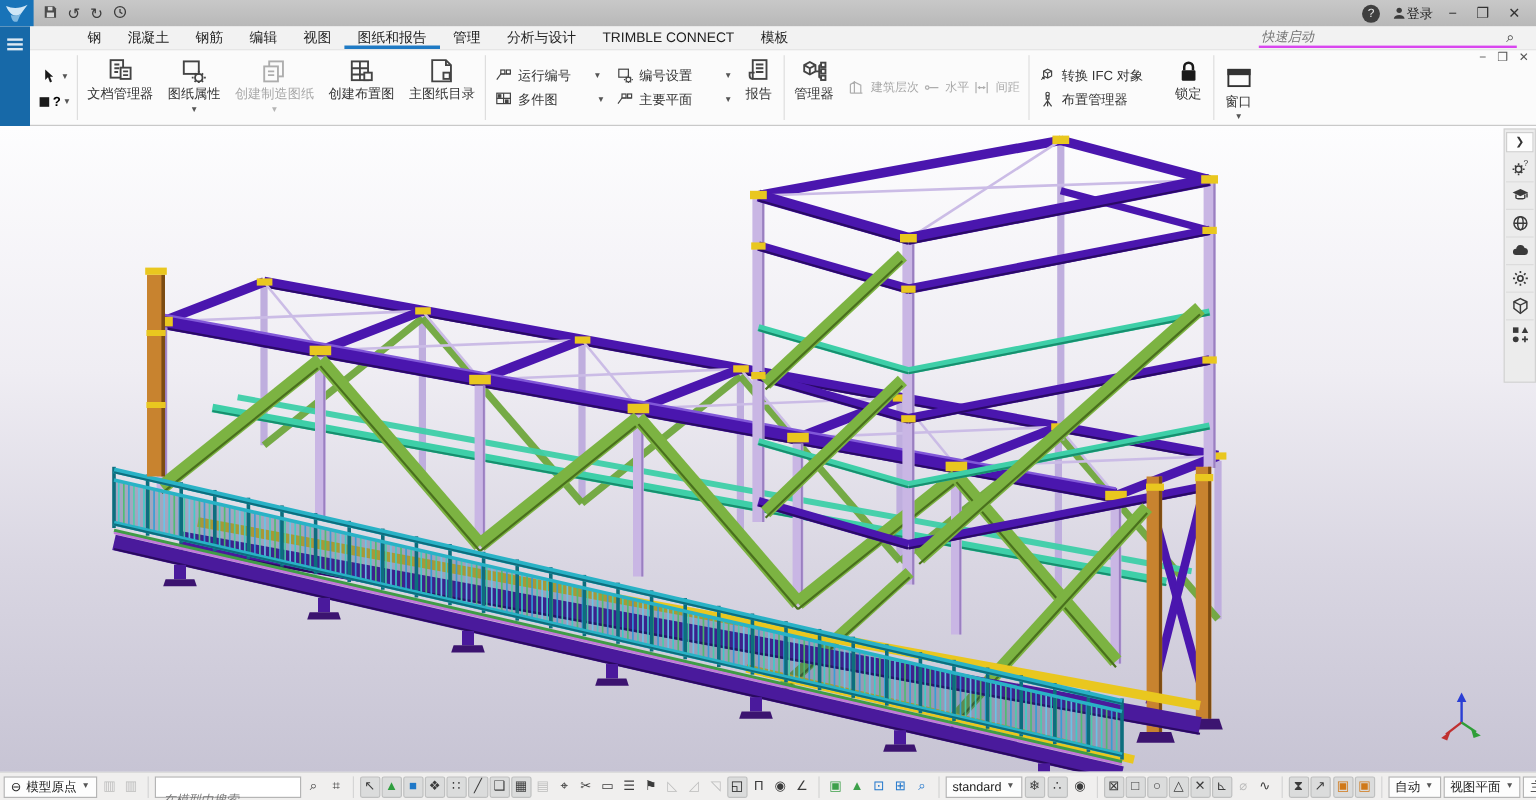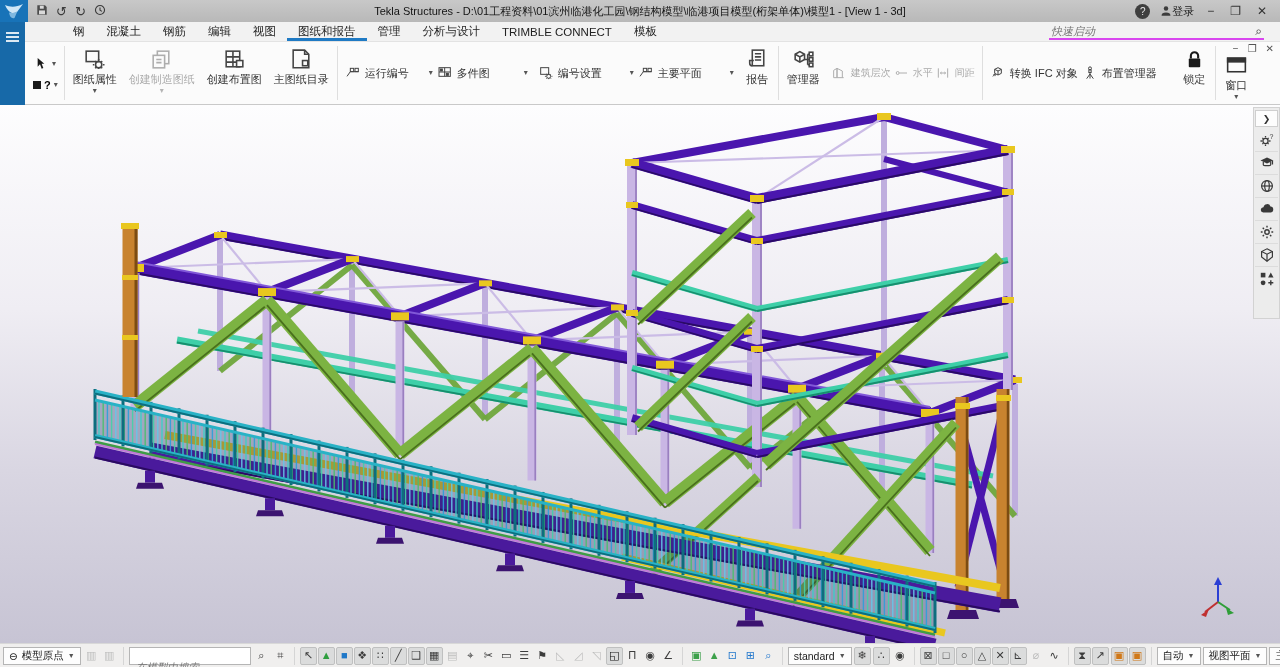--- a/index.html
+++ b/index.html
@@ -32,21 +32,21 @@
 
   
   .ribbon{height:63px;background:#fbfbfb;border-bottom:1px solid #c9c9c9;display:flex;align-items:stretch;padding-left:29px;position:relative;}
   .rsep{width:1px;background:#dedede;margin:4px 2px;flex:0 0 auto;}
   .curcol{display:flex;flex-direction:column;justify-content:center;gap:7px;padding:0 4px;}
   .currow{display:flex;align-items:center;gap:3px;}
   .rbig{display:flex;flex-direction:column;align-items:center;justify-content:flex-start;padding:5px 6px 2px;gap:1px;}
   .ric{width:25px;height:25px;flex:0 0 auto;}
   .ric16{width:16px;height:16px;flex:0 0 auto;}
   .rlabel{font-size:11px;color:#333;white-space:nowrap;line-height:1.2;}
-  .rcol{display:flex;flex-direction:row;justify-content:center;gap:4px;padding:0 5px;}
+  .rcol{display:flex;flex-direction:column;justify-content:center;gap:4px;padding:0 5px;}
   .rcol3{display:flex;flex-direction:row;justify-content:center;gap:2px;padding:0 5px;}
   .rsm{display:flex;align-items:center;gap:4px;font-size:11px;color:#333;white-space:nowrap;}
   .caret{font-size:8px;color:#555;line-height:1;}
   .dim{opacity:.42;}
   .rib-winctl{position:absolute;right:6px;top:1px;display:flex;gap:9px;color:#555;font-size:10px;}
 
   
   .viewport{height:538px;position:relative;background:linear-gradient(180deg,#fdfdfe 0%,#efedf3 38%,#d9d6e2 68%,#c7c4d4 100%);overflow:hidden;}
   .viewport svg.model{position:absolute;left:0;top:0;}
   .side-rail{position:absolute;top:2px;right:0;width:27px;background:#ececec;border:1px solid #d2d2d2;display:flex;flex-direction:column;align-items:center;padding:2px 0;gap:0;z-index:4;}
@@ -222,21 +222,20 @@
     <div class="qat">
       <span class="gi"><svg width="12" height="12" viewBox="0 0 14 14">
             <use href="#ic-save"></use>
           </svg></span>
       <span class="gi">↺</span>
       <span class="gi">↻</span>
       <span class="gi"><svg width="12" height="12" viewBox="0 0 14 14">
             <use href="#ic-clock"></use>
           </svg></span>
     </div>
-    <div class="tb-title">Tekla Structures - D:\01工程资料\01滨州临港化工园\钢结构模型\临港项目模型(桁架单体)\模型1 - [View 1 - 3d]</div>
     <div class="tb-right">
       <span class="helpc">?</span>
       <span class="login">
         <svg width="12" height="12" viewBox="0 0 14 14">
             <use href="#ic-user"></use>
           </svg>
         <span>登录</span>
       </span>
       <span class="wbtn">−</span>
       <span class="wbtn">❐</span>
@@ -277,20 +276,26 @@
           </svg>
         <span class="caret">▾</span>
       </span>
       <span class="currow">
         <span style="width:8px;height:8px;background:#1a1a1a;display:inline-block"></span>
         <b style="font-size:11px">?</b>
         <span class="caret">▾</span>
       </span>
     </div>
     <div class="rsep"></div>
+    <div class="rbig">
+      <svg class="ric">
+          <use href="#ic-doc"></use>
+        </svg>
+      <span class="rlabel">文档管理器</span>
+    </div>
     <div class="rbig">
       <svg class="ric">
           <use href="#ic-doc-gear"></use>
         </svg>
       <span class="rlabel">图纸属性</span>
       <span class="caret">▾</span>
     </div>
     <div class="rbig dim">
       <svg class="ric">
           <use href="#ic-docs"></use>

